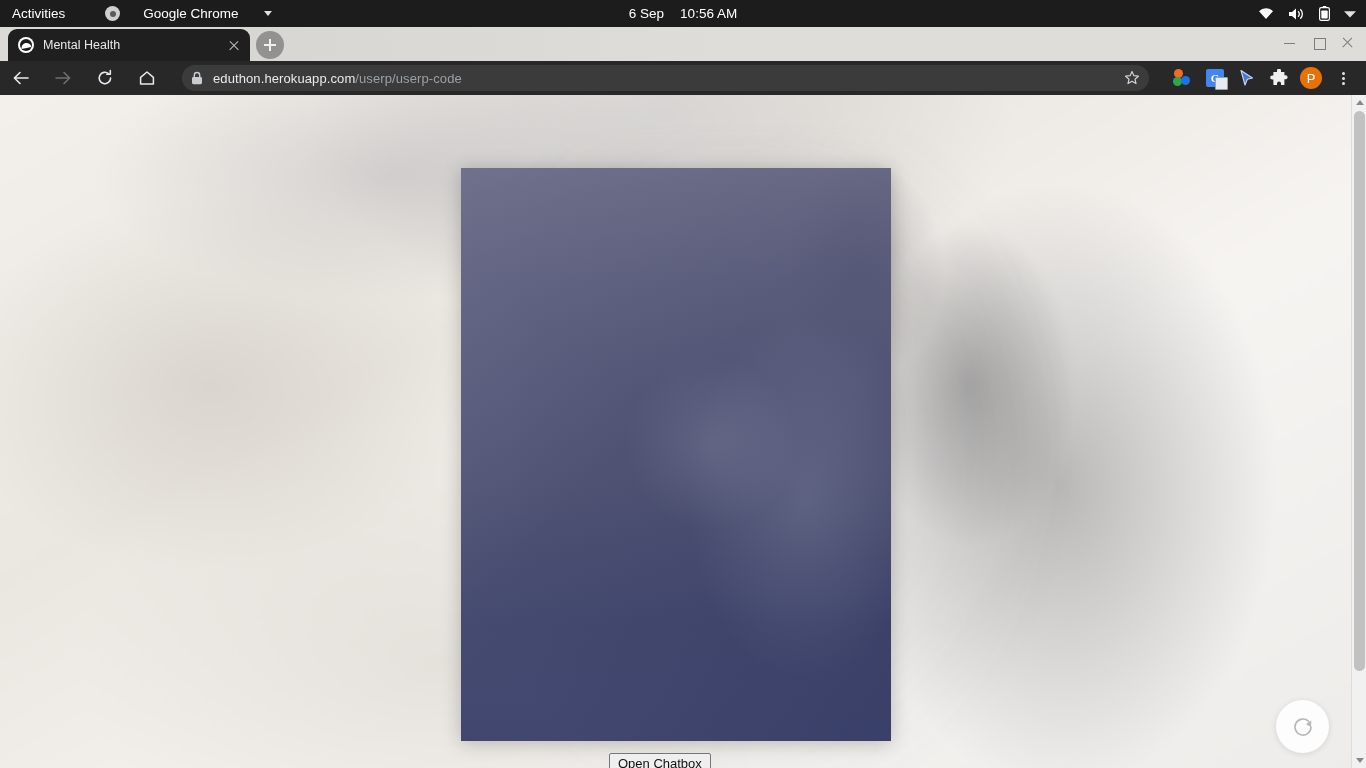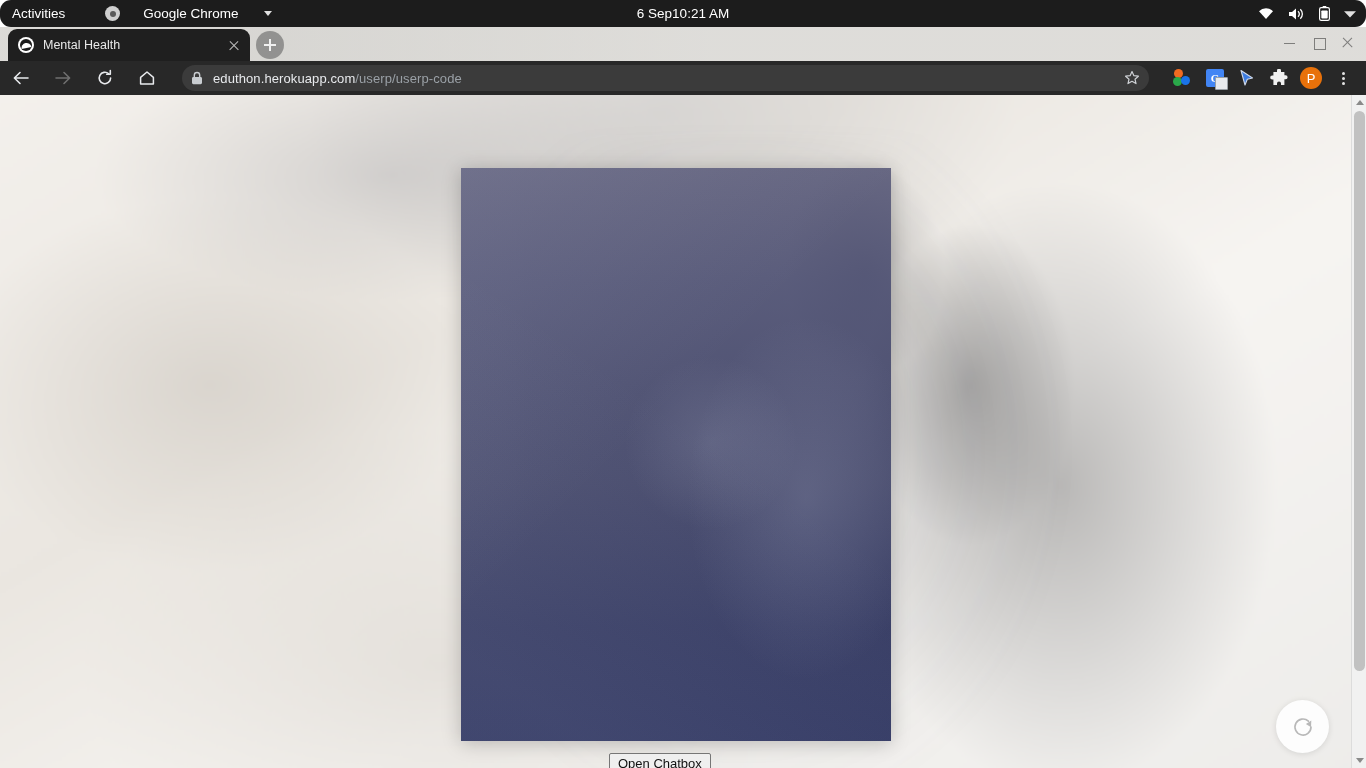--- a/index.html
+++ b/index.html
@@ -16,21 +16,20 @@
   .gnome-topbar {
     position: absolute;
     top: 0; left: 0;
     width: 1366px; height: 27px;
     background: #1c1c1c;
     display: flex;
     align-items: center;
     color: #e8e8e8;
     font-size: 13.5px;
     z-index: 100;
-    border-radius: 11px;
   }
   .gnome-activities {
     padding: 0 14px 0 12px;
     font-size: 13.5px;
     color: #ffffff;
     height: 27px;
     display: flex; align-items: center;
   }
   .gnome-app {
     display: flex; align-items: center; gap: 23px;
@@ -61,21 +60,21 @@
     margin-left: 2px;
   }
   .gnome-clock {
     position: absolute;
     left: 0; right: 0;
     text-align: center;
     font-size: 13.5px;
     color: #ffffff;
     pointer-events: none;
   }
-  .gnome-clock span { margin: 0 0; }
+  .gnome-clock span { margin: 0 8px; }
   .gnome-tray {
     position: absolute;
     right: 10px;
     display: flex; align-items: center; gap: 14px;
   }
   .tray-ico { display: flex; align-items: center; }
 
   
   .chrome-win {
     position: absolute;
@@ -506,21 +505,21 @@
 <div class="gnome-topbar">
   <div class="gnome-activities">Activities</div>
 
   <div class="gnome-app">
     <span class="chrome-mini"></span>
     <span class="gnome-app-name">Google Chrome</span>
     <span class="caret-down"></span>
   </div>
 
   <div class="gnome-clock">
-    <span>6 Sep</span><span>10:21 AM</span>
+    <span>6 Sep</span><span>10:56 AM</span>
   </div>
 
   <div class="gnome-tray">
     <span class="tray-ico">
       <svg width="16" height="13" viewBox="0 0 16 13">
           <path d="M1 4.2 A10 10 0 0 1 15 4.2 L8 12 Z" fill="#ffffff"></path>
         </svg>
     </span>
     <span class="tray-ico">
       <svg width="17" height="14" viewBox="0 0 17 14">

